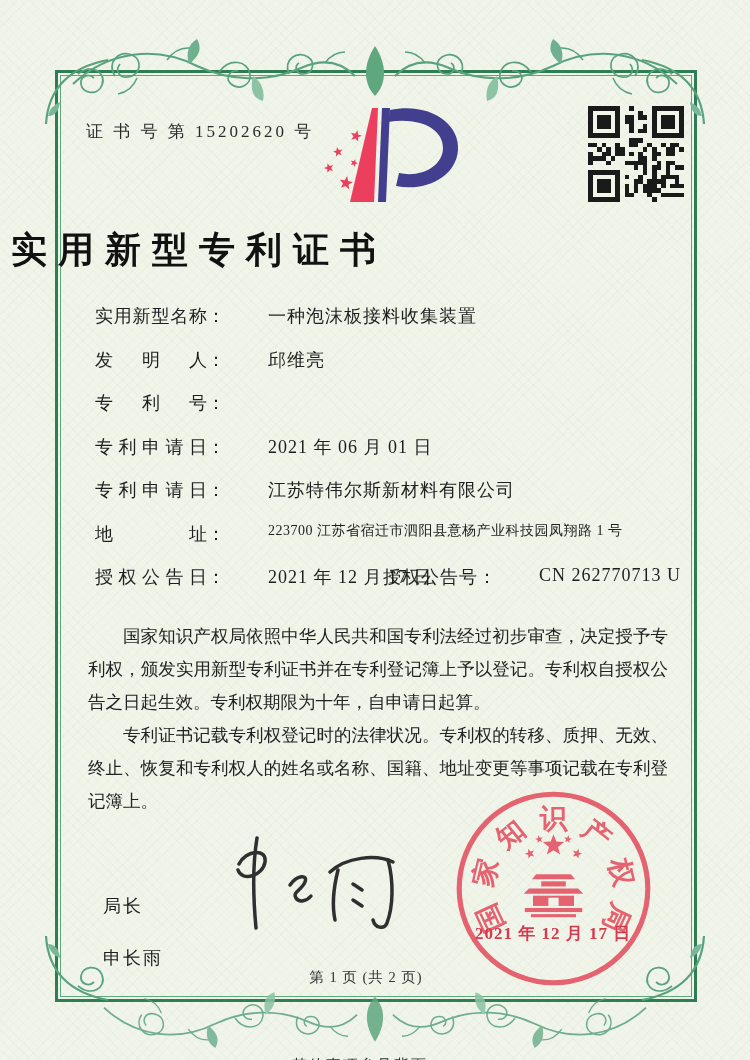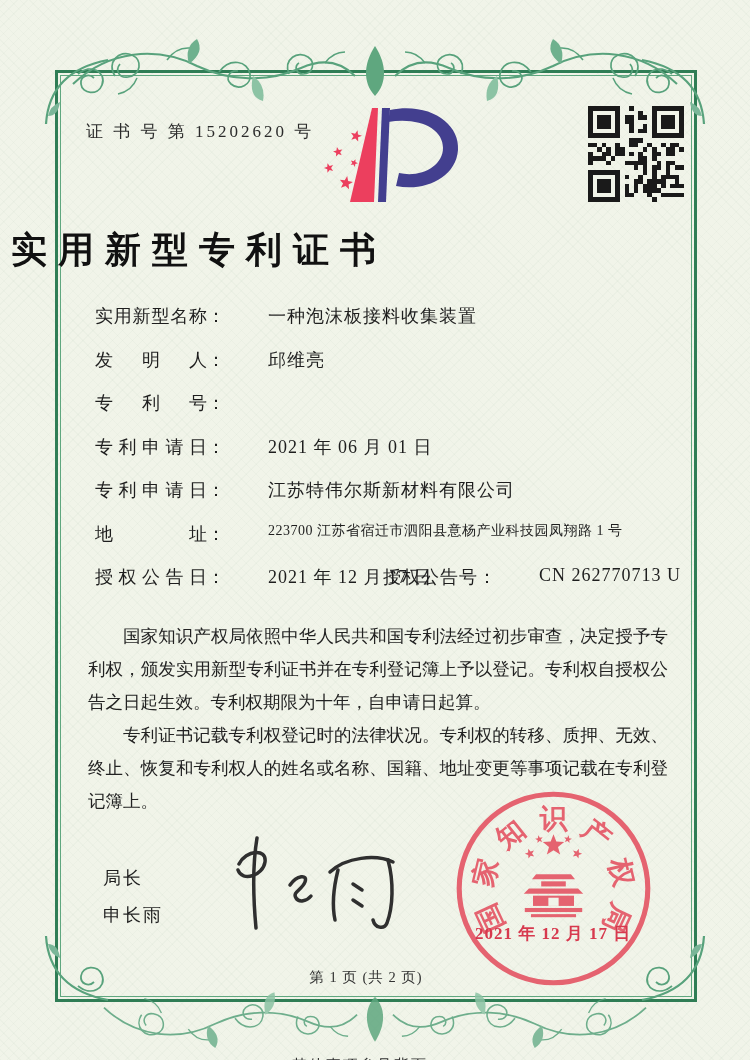--- a/index.html
+++ b/index.html
@@ -30,21 +30,21 @@
   .f-row{position:relative;display:flex;align-items:flex-start;height:43.5px;}
   .f-label{display:inline-block;width:112px;text-align:justify;text-align-last:justify;}
   .f-colon{margin-right:8px;}
   .f-value{letter-spacing:1px;white-space:nowrap;margin-left:35px;}
   .f-row.addr .f-value{font-size:14px;letter-spacing:.5px;}
   .pair2{position:absolute;left:288px;top:0;display:flex;}
   .pair2 .f-label{width:auto;text-align:center;text-align-last:auto;letter-spacing:1px;}
   .paras{position:absolute;left:88px;top:620px;width:580px;}
   .paras p{margin:0;text-indent:2em;font-size:17.5px;line-height:33px;color:#222;text-align:justify;}
   .director{position:absolute;left:103px;top:866px;font-size:18px;letter-spacing:2px;}
-  .director div{margin-bottom:13px;}
+  .director div{margin-bottom:13px;margin-top:28px;}
   .signature{position:absolute;left:195px;top:830px;}
   .seal{position:absolute;left:447px;top:786px;width:212px;height:210px;}
   .seal svg{display:block;margin:0 auto;opacity:.88;}
   .seal-char{font-size:27px;font-weight:bold;fill:#e45060;font-family:"Liberation Serif",serif;}
   .seal-date{position:absolute;left:0;top:136px;width:100%;text-align:center;
     color:#d7394e;font-size:17px;letter-spacing:1px;font-weight:bold;}
   .page-indicator{position:absolute;left:16px;top:968px;width:700px;text-align:center;font-size:14.5px;letter-spacing:1px;color:#333;}
   .back-note{position:absolute;left:0;top:1056px;width:720px;text-align:center;font-size:15px;letter-spacing:2px;color:#2e2e2e;}
 </style>
 </head>

